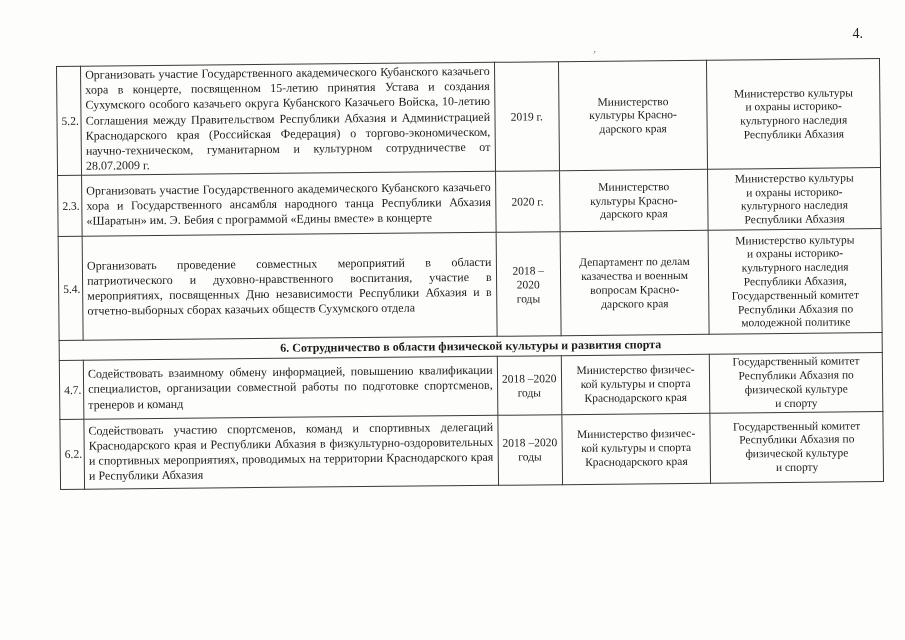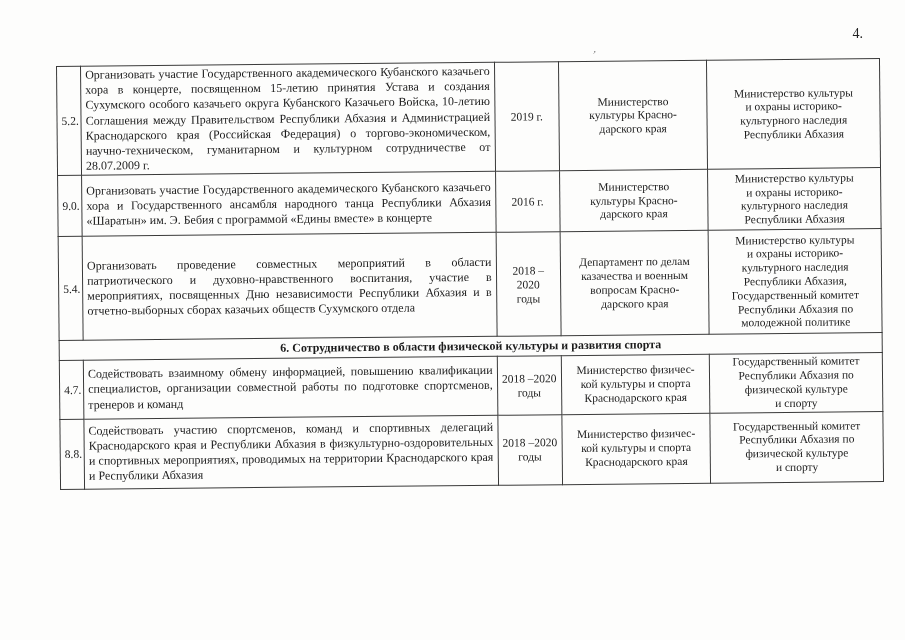--- a/index.html
+++ b/index.html
@@ -81,23 +81,23 @@
         <td class="c-date pre">2019 г.</td>
         <td class="c-resp1 pre">Министерство
 культуры Красно-
 дарского края</td>
         <td class="c-resp2 pre">Министерство культуры
 и охраны историко-
 культурного наследия
 Республики Абхазия</td>
       </tr>
       <tr class="r53">
-        <td class="c-num">9.0.</td>
+        <td class="c-num">2.3.</td>
         <td class="c-act">Организовать участие Государственного академического Кубанского казачьего хора и Государственного ансамбля народного танца Республики Абхазия «Шаратын» им. Э. Бебия с программой «Едины вместе» в концерте</td>
-        <td class="c-date pre">2016 г.</td>
+        <td class="c-date pre">2020 г.</td>
         <td class="c-resp1 pre">Министерство
 культуры Красно-
 дарского края</td>
         <td class="c-resp2 pre">Министерство культуры
 и охраны историко-
 культурного наследия
 Республики Абхазия</td>
       </tr>
       <tr class="r54">
         <td class="c-num">5.4.</td>
@@ -126,21 +126,21 @@
 годы</td>
         <td class="c-resp1 pre">Министерство физичес-
 кой культуры и спорта
 Краснодарского края</td>
         <td class="c-resp2 pre">Государственный комитет
 Республики Абхазия по
 физической культуре
 и спорту</td>
       </tr>
       <tr class="r62">
-        <td class="c-num">8.8.</td>
+        <td class="c-num">6.2.</td>
         <td class="c-act">Содействовать участию спортсменов, команд и спортивных делегаций Краснодарского края и Республики Абхазия в физкультурно-оздоровительных и спортивных мероприятиях, проводимых на территории Краснодарского края и Республики Абхазия</td>
         <td class="c-date pre">2018 –2020
 годы</td>
         <td class="c-resp1 pre">Министерство физичес-
 кой культуры и спорта
 Краснодарского края</td>
         <td class="c-resp2 pre">Государственный комитет
 Республики Абхазия по
 физической культуре
 и спорту</td>

